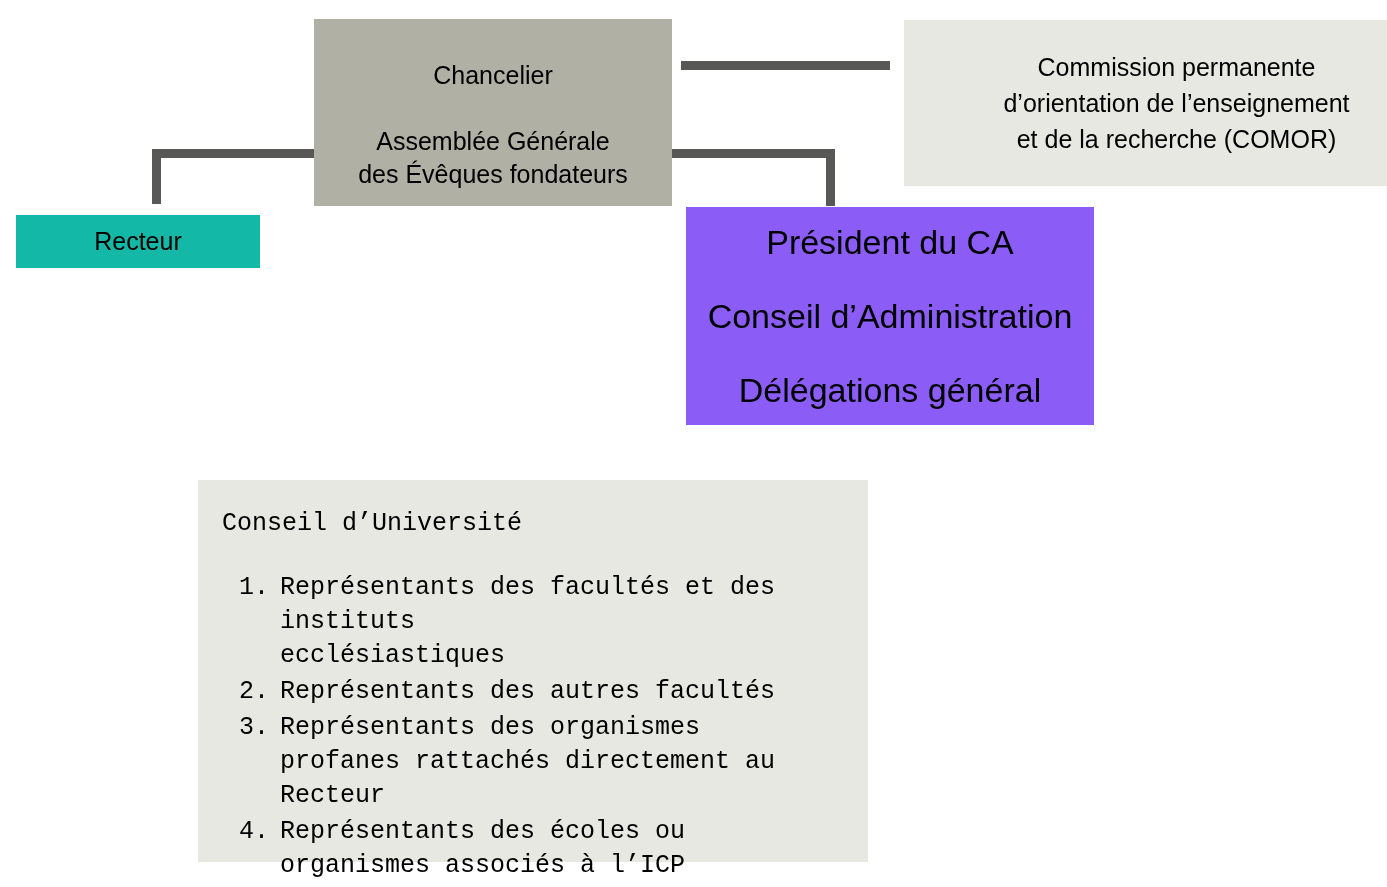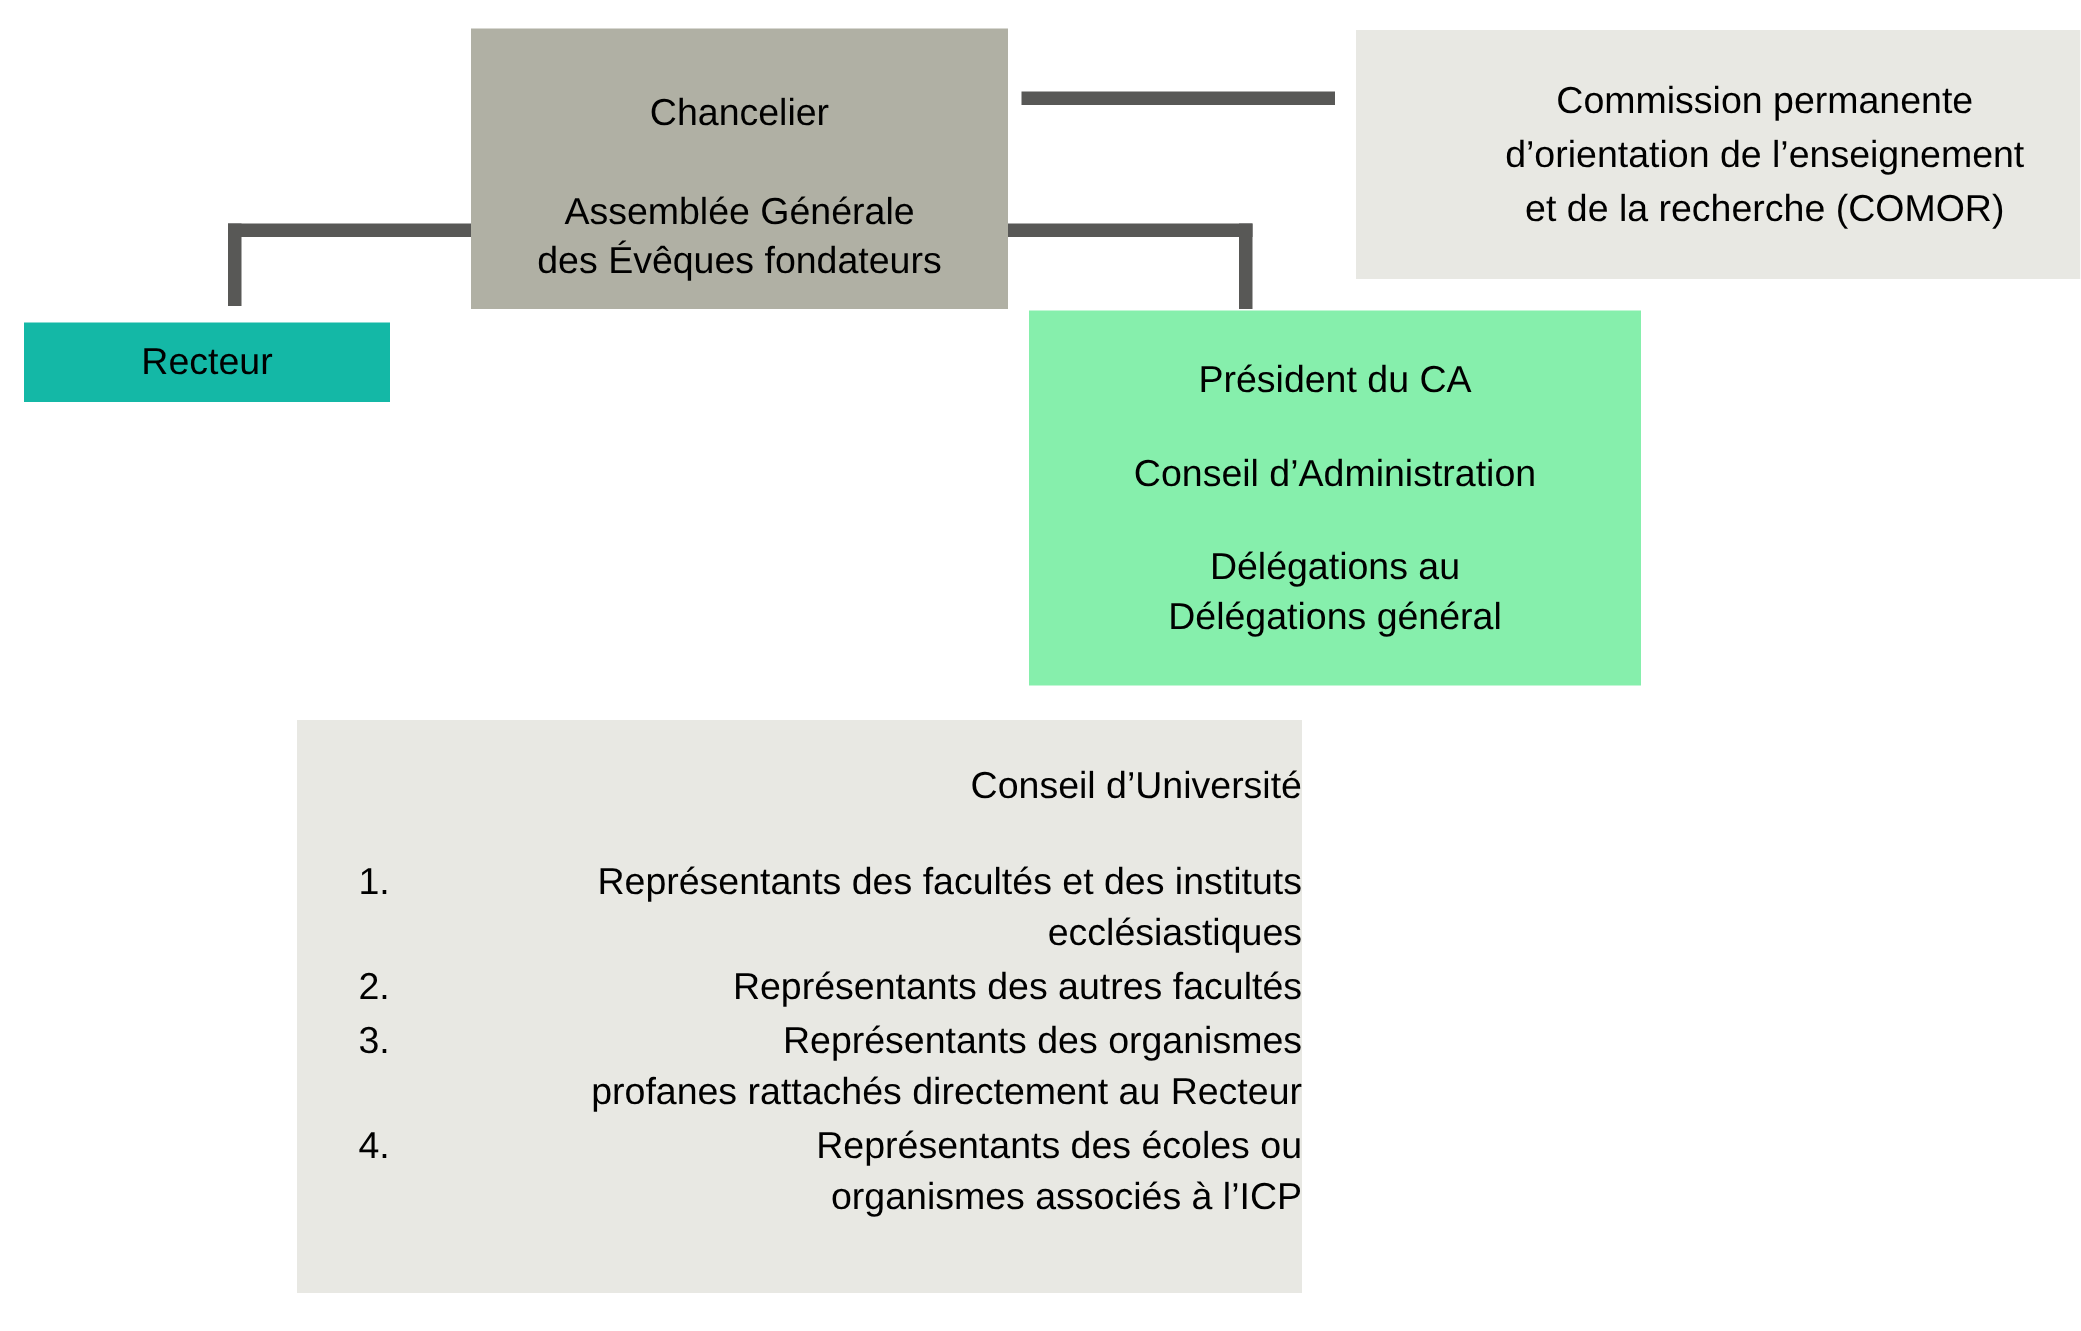--- a/index.html
+++ b/index.html
@@ -63,37 +63,38 @@
     background: #14b8a6;
     font-size: 25px;
     justify-content: center;
     align-items: center;
   }
   
   #node-ca {
     left: 686px;
     top: 207px;
     width: 408px;
-    height: 250px;
-    background: #86efac;
-    font-size: 25px;
+    height: 218px;
+    background: #8b5cf6;
+    font-size: 34px;
   }
   #node-ca .blk { margin-bottom: 30px; }
   #node-ca .blk:last-child { margin-bottom: 0; }
   
   #node-cu {
     left: 198px;
     top: 480px;
     width: 670px;
     height: 382px;
     background: #e8e8e3;
     display: block;
-    text-align: right;
+    text-align: left;
     padding: 28px 0 0 24px;
     font-size: 25px;
+    font-family: Liberation Mono, monospace;
   }
   #cu-title { display: block; margin-bottom: 30px; }
   #cu-list {
     list-style: none;
     margin: 0;
     padding: 0;
   }
   #cu-list li {
     position: relative;
     padding-left: 58px;
@@ -141,21 +142,20 @@
   </div>
 
   <div class="node" id="node-recteur">
     <span class="line">Recteur</span>
   </div>
 
   <div class="node" id="node-ca">
     <span class="line blk">Président du CA</span>
     <span class="line blk">Conseil d’Administration</span>
     <span class="blk">
-      <span class="line">Délégations au</span>
       <span class="line">Délégations général</span>
     </span>
   </div>
 
   <div class="node" id="node-cu">
     <span id="cu-title">Conseil d’Université</span>
     <ol id="cu-list">
       <li>
         <span class="num">1.</span>
         <span class="txt">Représentants des facultés et des instituts</span>

